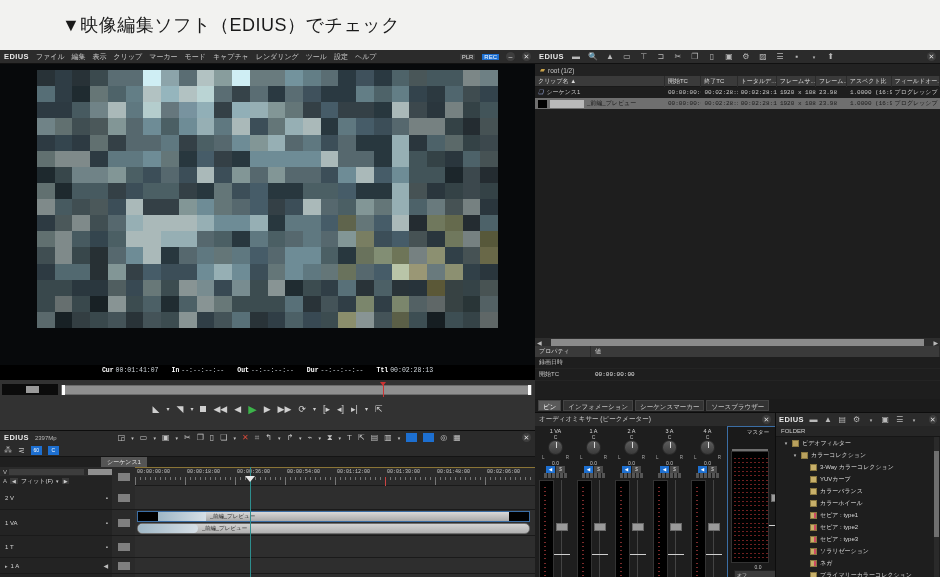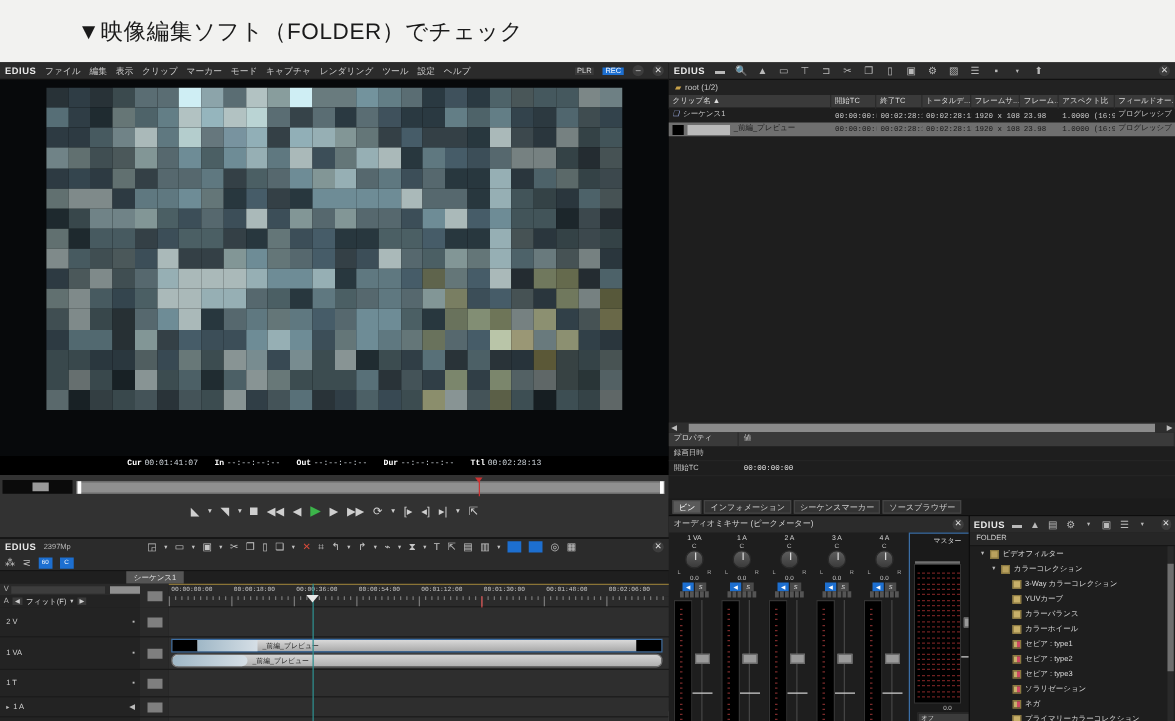--- a/index.html
+++ b/index.html
@@ -159,21 +159,21 @@
   .clip { position:absolute; top:1px; height:11px; background:linear-gradient(#d9d9d9,#a9a9a9); border:1px solid #6f6f6f; font-size:5.5px; color:#222; display:flex; align-items:center; }
   .clip.sel { border:1px solid #3b6ea5; }
   .clip .blk { width:20px; height:9px; background:#000; display:inline-block; }
   .clip .grad { width:48px; height:9px; background:linear-gradient(90deg,#9fb7c6,#d6dfe6); display:inline-block; }
   .clipRound { border-radius:5px; }
   .closeX { width:9px; height:9px; border-radius:50%; background:#3d3d3d; color:#ddd; font-size:7px; line-height:9px; text-align:center; }
 </style>
 </head>
 <body>
 
-<div id="caption">▼映像編集ソフト（FOLDER）でチェック</div>
+<div id="caption">▼映像編集ソフト（EDIUS）でチェック</div>
 
 <div id="app">
 
   <div id="player" class="pane">
     <div id="playerMenu">
       <span class="brand">EDIUS</span>
       <span class="mi">ファイル</span>
       <span class="mi">編集</span>
       <span class="mi">表示</span>
       <span class="mi">クリップ</span>

